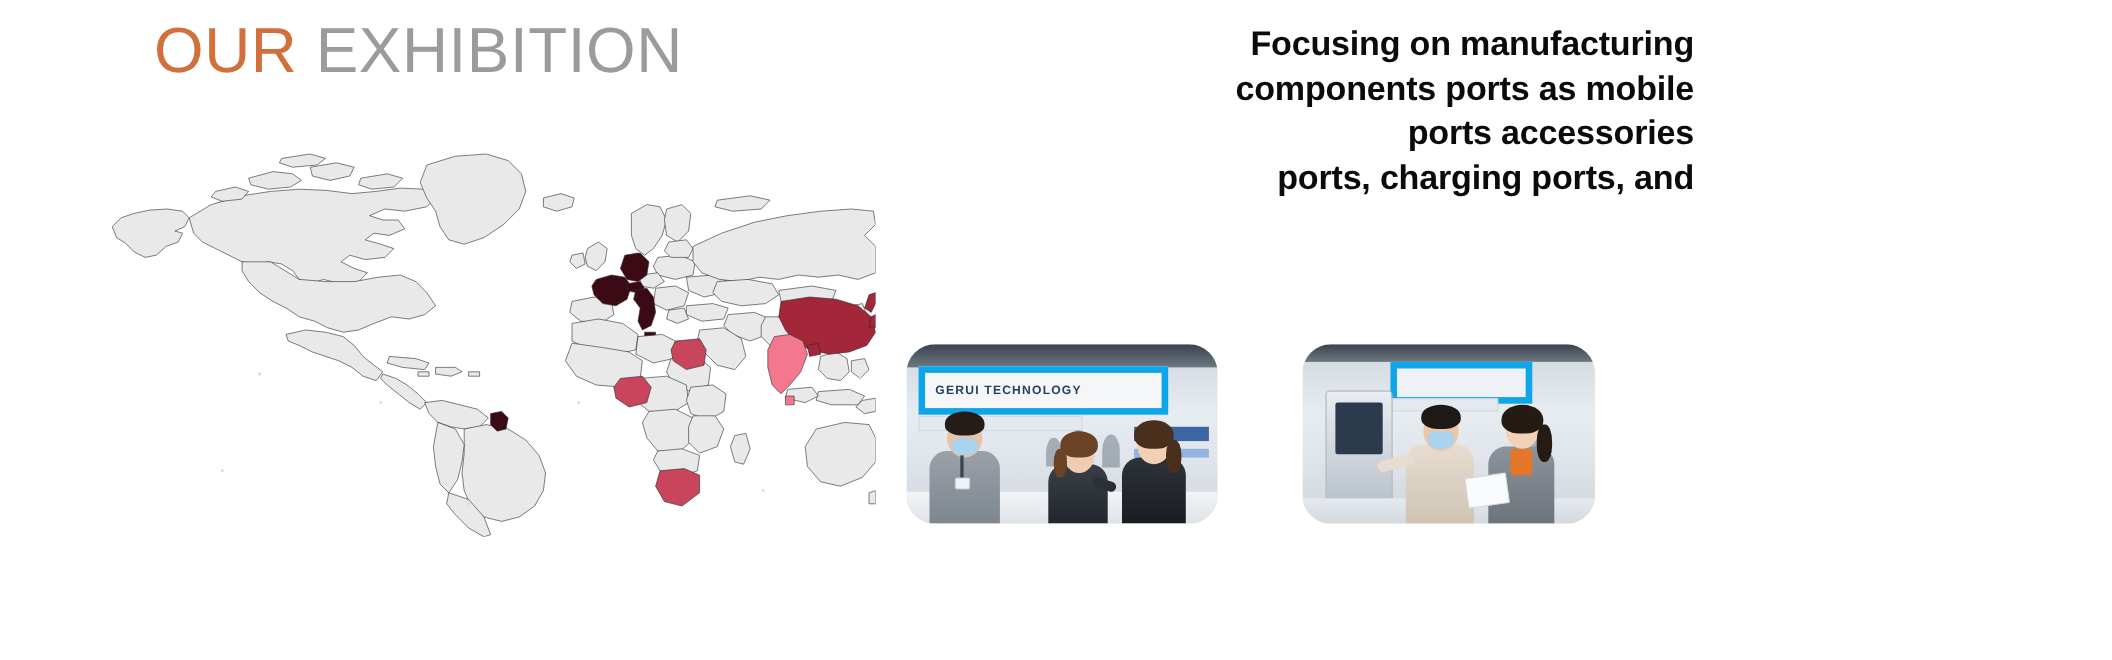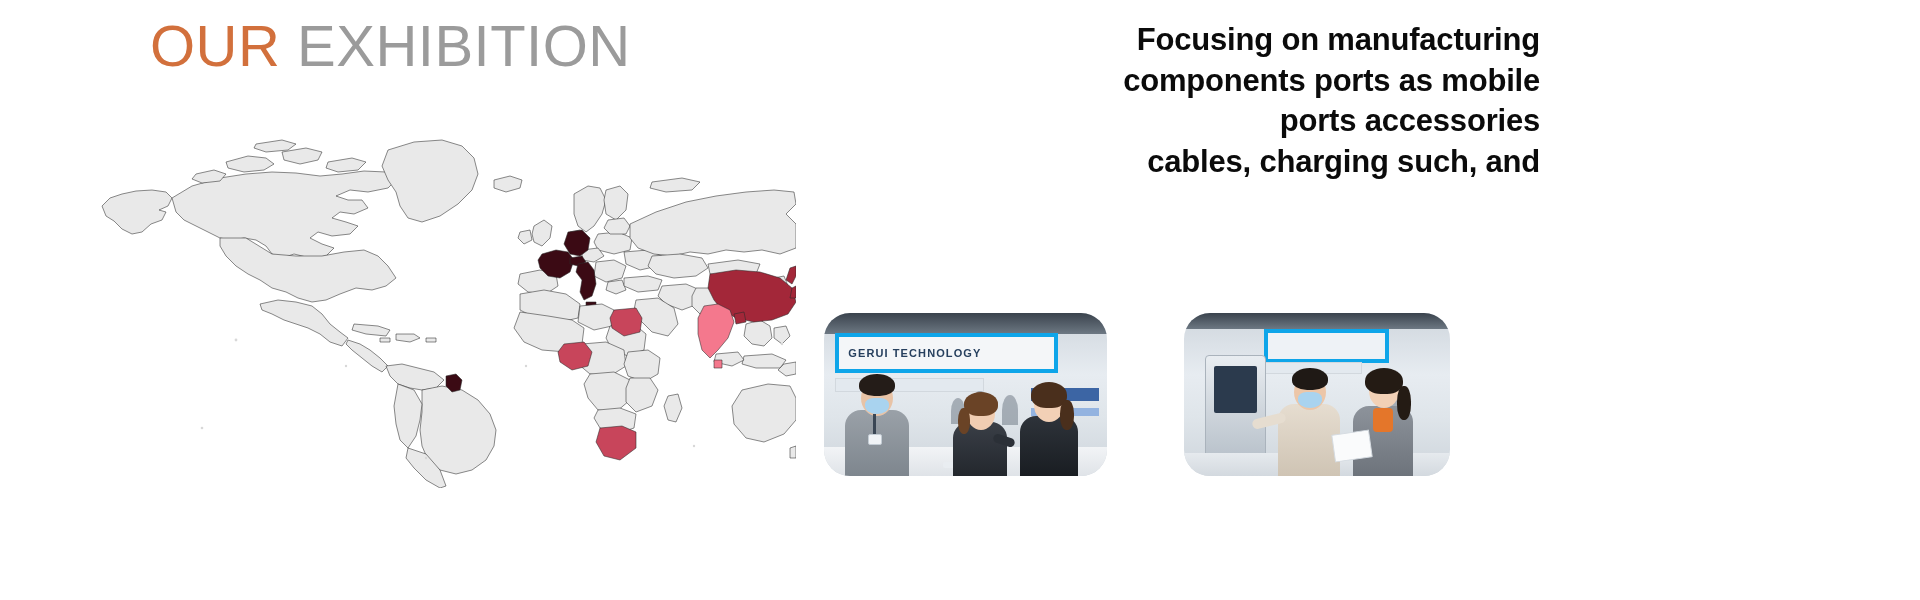--- a/index.html
+++ b/index.html
@@ -5,21 +5,21 @@
   html,body{margin:0;padding:0;}
   body{
     width:1920px;height:600px;background:#ffffff;overflow:hidden;position:relative;
     font-family:"Liberation Sans","DejaVu Sans",sans-serif;
   }
   .stage{position:absolute;left:0;top:0;width:1920px;height:600px;}
 
   
   #title{
     position:absolute;left:140px;top:14px;
-    font-size:58px;line-height:64px;font-weight:400;letter-spacing:.5px;white-space:nowrap;margin-left:10px;
+    font-size:58px;line-height:64px;font-weight:400;letter-spacing:.5px;white-space:nowrap;
   }
   #title .t-our{color:#D2703C;}
   #title .t-exh{color:#9B9B9B;}
 
   
   #map-panel{position:absolute;left:96px;top:128px;width:700px;height:360px;}
   #map-svg{display:block;width:700px;height:360px;}
   .cty{fill:#E9E9E9;stroke:#2b2b2b;stroke-width:.55;stroke-linejoin:round;vector-effect:non-scaling-stroke;}
   .hi-dark{fill:#3B0A14;}
   .hi-crimson{fill:#A32739;}
@@ -39,21 +39,21 @@
   .photo{
     position:absolute;border-radius:26px;overflow:hidden;
     box-shadow:0 0 0 0 rgba(0,0,0,0);
   }
   #photo-1{left:824px;top:313px;width:283px;height:163px;}
   #photo-2{left:1184px;top:313px;width:266px;height:163px;}
   .ph-inner{position:absolute;inset:0;}
 
   
   .bg-wall{position:absolute;inset:0;background:linear-gradient(180deg,#cfd6dd 0%,#e7ecf1 38%,#dfe5ea 64%,#cdd4db 100%);}
-  .banner{position:absolute;left:4%;top:12%;width:76%;height:20%;background:#f4f6f8;border:4px solid #0ea5e9;display:flex;align-items:center;}
+  .banner{position:absolute;left:4%;top:12%;width:76%;height:20%;background:#f4f6f8;border:6px solid #0ea5e9;display:flex;align-items:center;}
   .banner-text{
     font-family:"Liberation Sans","DejaVu Sans",sans-serif;
     font-size:11px;font-weight:700;color:#27405e;letter-spacing:1.1px;padding-left:9px;white-space:nowrap;
   }
   .banner-strip{position:absolute;left:4%;top:40%;width:52%;height:7%;background:#e3e9ef;border:1px solid #d2d8de;}
   .blue-bar{position:absolute;right:3%;top:46%;width:24%;height:8%;background:#1f4e96;opacity:.85;}
   .blue-bar2{position:absolute;right:3%;top:58%;width:24%;height:5%;background:#7fa6dd;opacity:.8;}
   .ceiling{position:absolute;left:0;top:0;width:100%;height:13%;background:linear-gradient(180deg,#3a434d,#6d7883);}
   .kiosk{position:absolute;left:8%;top:26%;width:22%;height:62%;background:linear-gradient(180deg,#e9edf1,#b9c2cb);border-radius:4px;border:1px solid #aab3bc;}
   .kiosk-screen{position:absolute;left:14%;top:10%;width:72%;height:46%;background:#2b3a4d;border-radius:2px;}
@@ -185,21 +185,21 @@
       <circle class="dot" cx="330" cy="330" r="1.2"></circle>
       <circle class="dot" cx="430" cy="238" r="1.2"></circle>
       <circle class="dot" cx="686" cy="216" r="1.2"></circle>
     </svg>
   </div>
 
   <div id="blurb">
     <span class="ln">Focusing on manufacturing</span>
     <span class="ln">components ports as mobile</span>
     <span class="ln">ports accessories</span>
-    <span class="ln">cables, charging such, and</span>
+    <span class="ln">ports, charging ports, and</span>
   </div>
 
   <div class="photo" id="photo-1">
     <div class="ph-inner">
       <div class="bg-wall"></div>
       <div class="ceiling"></div>
       <div class="banner">
         <span class="banner-text">GERUI TECHNOLOGY</span>
       </div>
       <div class="banner-strip"></div>

